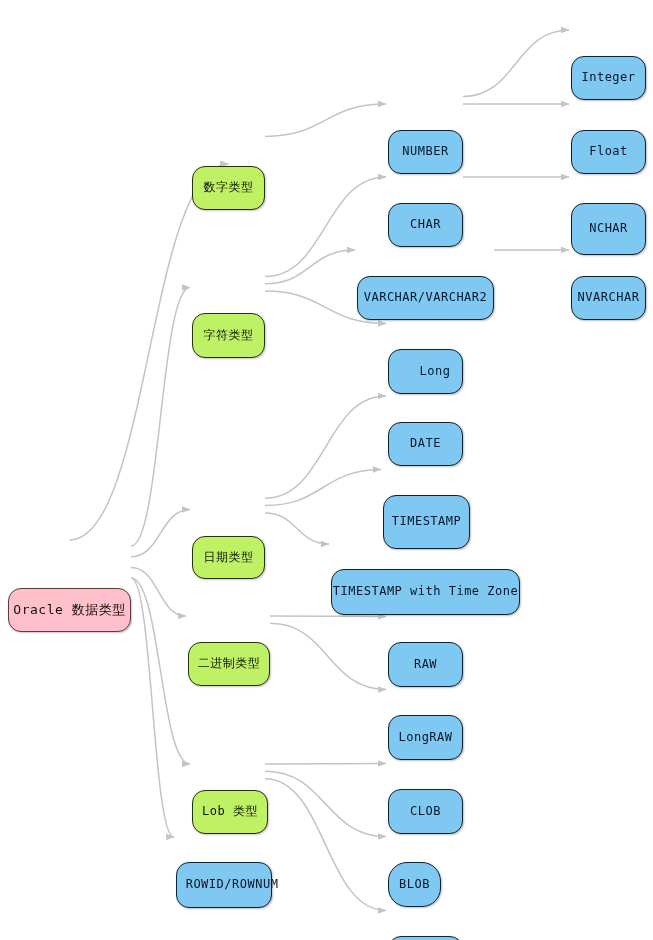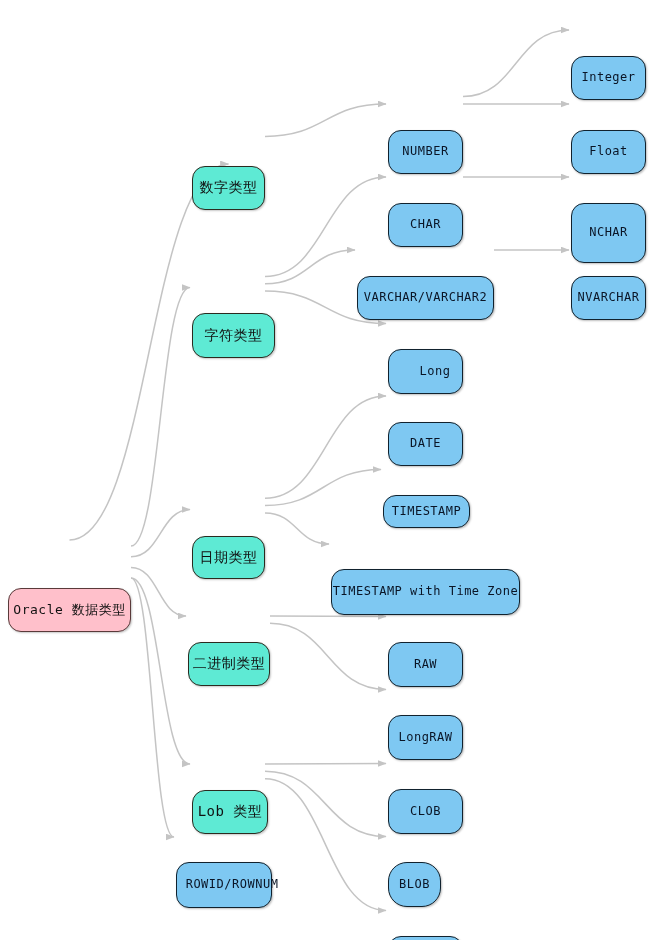--- a/index.html
+++ b/index.html
@@ -43,24 +43,24 @@
     margin-top: 48px;
   }
   .node.root {
     background: #ffc0cb;
     border: 1.6px solid #5a3a3a;
     color: #111111;
     font-size: 13px;
     box-shadow: 1px 1px 2px rgba(0,0,0,0.22);
   }
   .node.category {
-    background: #5eead4;
+    background: #bef264;
     border: 1.6px solid #2b2b20;
     color: #111111;
-    font-size: 14px;
+    font-size: 12px;
     box-shadow: 1px 1px 2px rgba(0,0,0,0.22);
   }
   .node.leaf {
     background: #7ec8f2;
     border: 1.6px solid #11222e;
     color: #0a1526;
     font-size: 12px;
     box-shadow: 1px 1px 2px rgba(0,0,0,0.25);
   }
   .node .label {
@@ -103,21 +103,21 @@
         <path d="M 265 778.65 C 325.5 778.65, 325.5 910.5, 386 910.5" fill="none" stroke="#c4c4c4" stroke-width="1.5" marker-end="url(#arrowhead)"></path>
       </g>
   </svg>
   <div id="node-layer">
       <div class="node root" style="left: 8px; top: 540px; width: 123px; height: 44px;">
         <span class="label">Oracle 数据类型</span>
       </div>
       <div class="node category" style="left: 192px; top: 118px; width: 73px; height: 44px;">
         <span class="label">数字类型</span>
       </div>
-      <div class="node category" style="left: 192px; top: 265px; width: 83px; height: 45px;">
+      <div class="node category" style="left: 192px; top: 265px; width: 73px; height: 45px;">
         <span class="label">字符类型</span>
       </div>
       <div class="node category" style="left: 192px; top: 488px; width: 73px; height: 43px;">
         <span class="label">日期类型</span>
       </div>
       <div class="node category" style="left: 188px; top: 594px; width: 82px; height: 44px;">
         <span class="label">二进制类型</span>
       </div>
       <div class="node category" style="left: 192px; top: 742px; width: 76px; height: 44px;">
         <span class="label">Lob 类型</span>
@@ -127,36 +127,36 @@
       </div>
       <div class="node leaf" style="left: 571px; top: 8px; width: 75px; height: 44px;">
         <span class="label">Integer</span>
       </div>
       <div class="node leaf" style="left: 571px; top: 82px; width: 75px; height: 44px;">
         <span class="label">Float</span>
       </div>
       <div class="node leaf" style="left: 388px; top: 155px; width: 75px; height: 44px;">
         <span class="label">CHAR</span>
       </div>
-      <div class="node leaf" style="left: 571px; top: 155px; width: 75px; height: 60px;">
+      <div class="node leaf" style="left: 571px; top: 155px; width: 75px; height: 52px;">
         <span class="label">NCHAR</span>
       </div>
       <div class="node leaf" style="left: 357px; top: 228px; width: 137px; height: 44px;">
         <span class="label">VARCHAR/VARCHAR2</span>
       </div>
       <div class="node leaf" style="left: 571px; top: 228px; width: 75px; height: 44px;">
         <span class="label">NVARCHAR</span>
       </div>
       <div class="node leaf" style="left: 388px; top: 301px; width: 75px; height: 45px; padding-left: 19px;">
         <span class="label">Long</span>
       </div>
       <div class="node leaf" style="left: 388px; top: 374px; width: 75px; height: 44px;">
         <span class="label">DATE</span>
       </div>
-      <div class="node leaf" style="left: 383px; top: 447px; width: 87px; height: 33px; justify-content: center;">
+      <div class="node leaf" style="left: 383px; top: 447px; width: 87px; height: 54px; justify-content: center;">
         <span class="label">TIMESTAMP</span>
       </div>
       <div class="node leaf" style="left: 331px; top: 521px; width: 189px; height: 46px;">
         <span class="label">TIMESTAMP with Time Zone</span>
       </div>
       <div class="node leaf" style="left: 388px; top: 594px; width: 75px; height: 45px;">
         <span class="label">RAW</span>
       </div>
       <div class="node leaf" style="left: 388px; top: 667px; width: 75px; height: 45px;">
         <span class="label">LongRAW</span>

